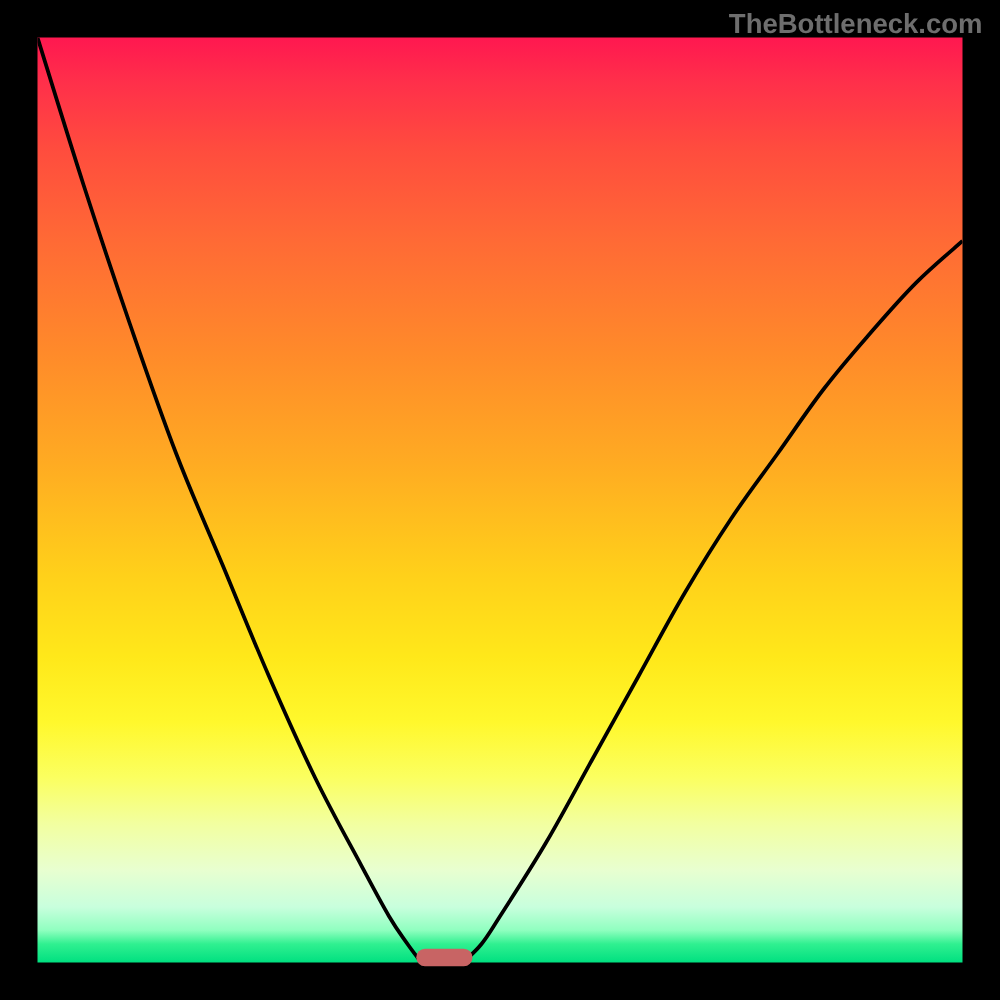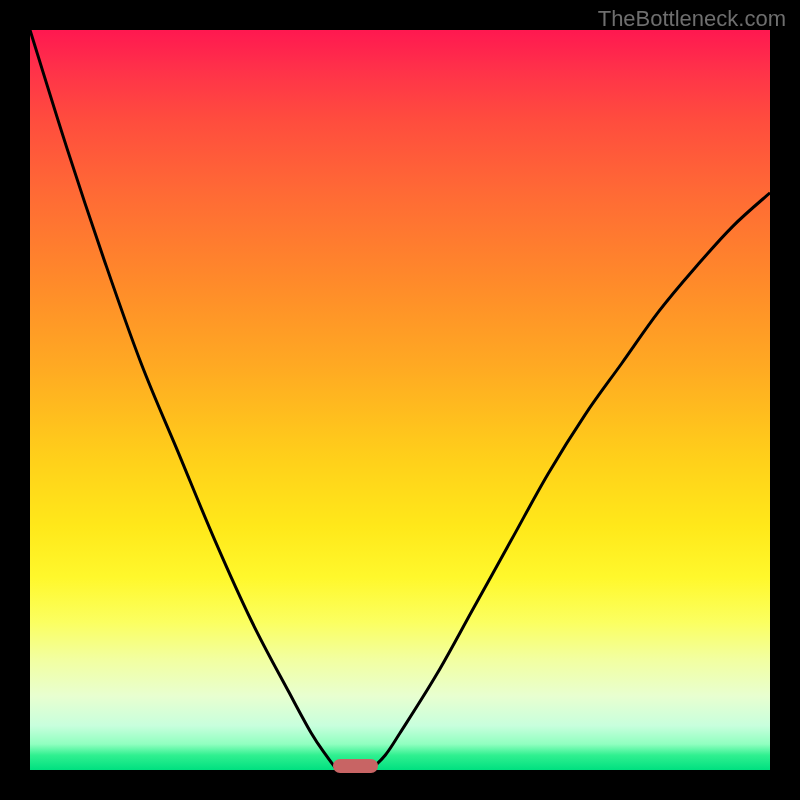--- a/index.html
+++ b/index.html
@@ -14,21 +14,21 @@
       position: relative;
       overflow: hidden;
     }
     .watermark {
       position: absolute;
       top: 6px;
       right: 14px;
       color: #6e6e6e;
       font-family: Arial, sans-serif;
       font-size: 22px;
-      font-weight: 400;
+      font-weight: 700;
       z-index: 10;
     }
     .plot-area {
       position: absolute;
       top: 30px;
       left: 30px;
       width: 740px;
       height: 740px;
       background: linear-gradient(to bottom,
         #ff1850 0%,

